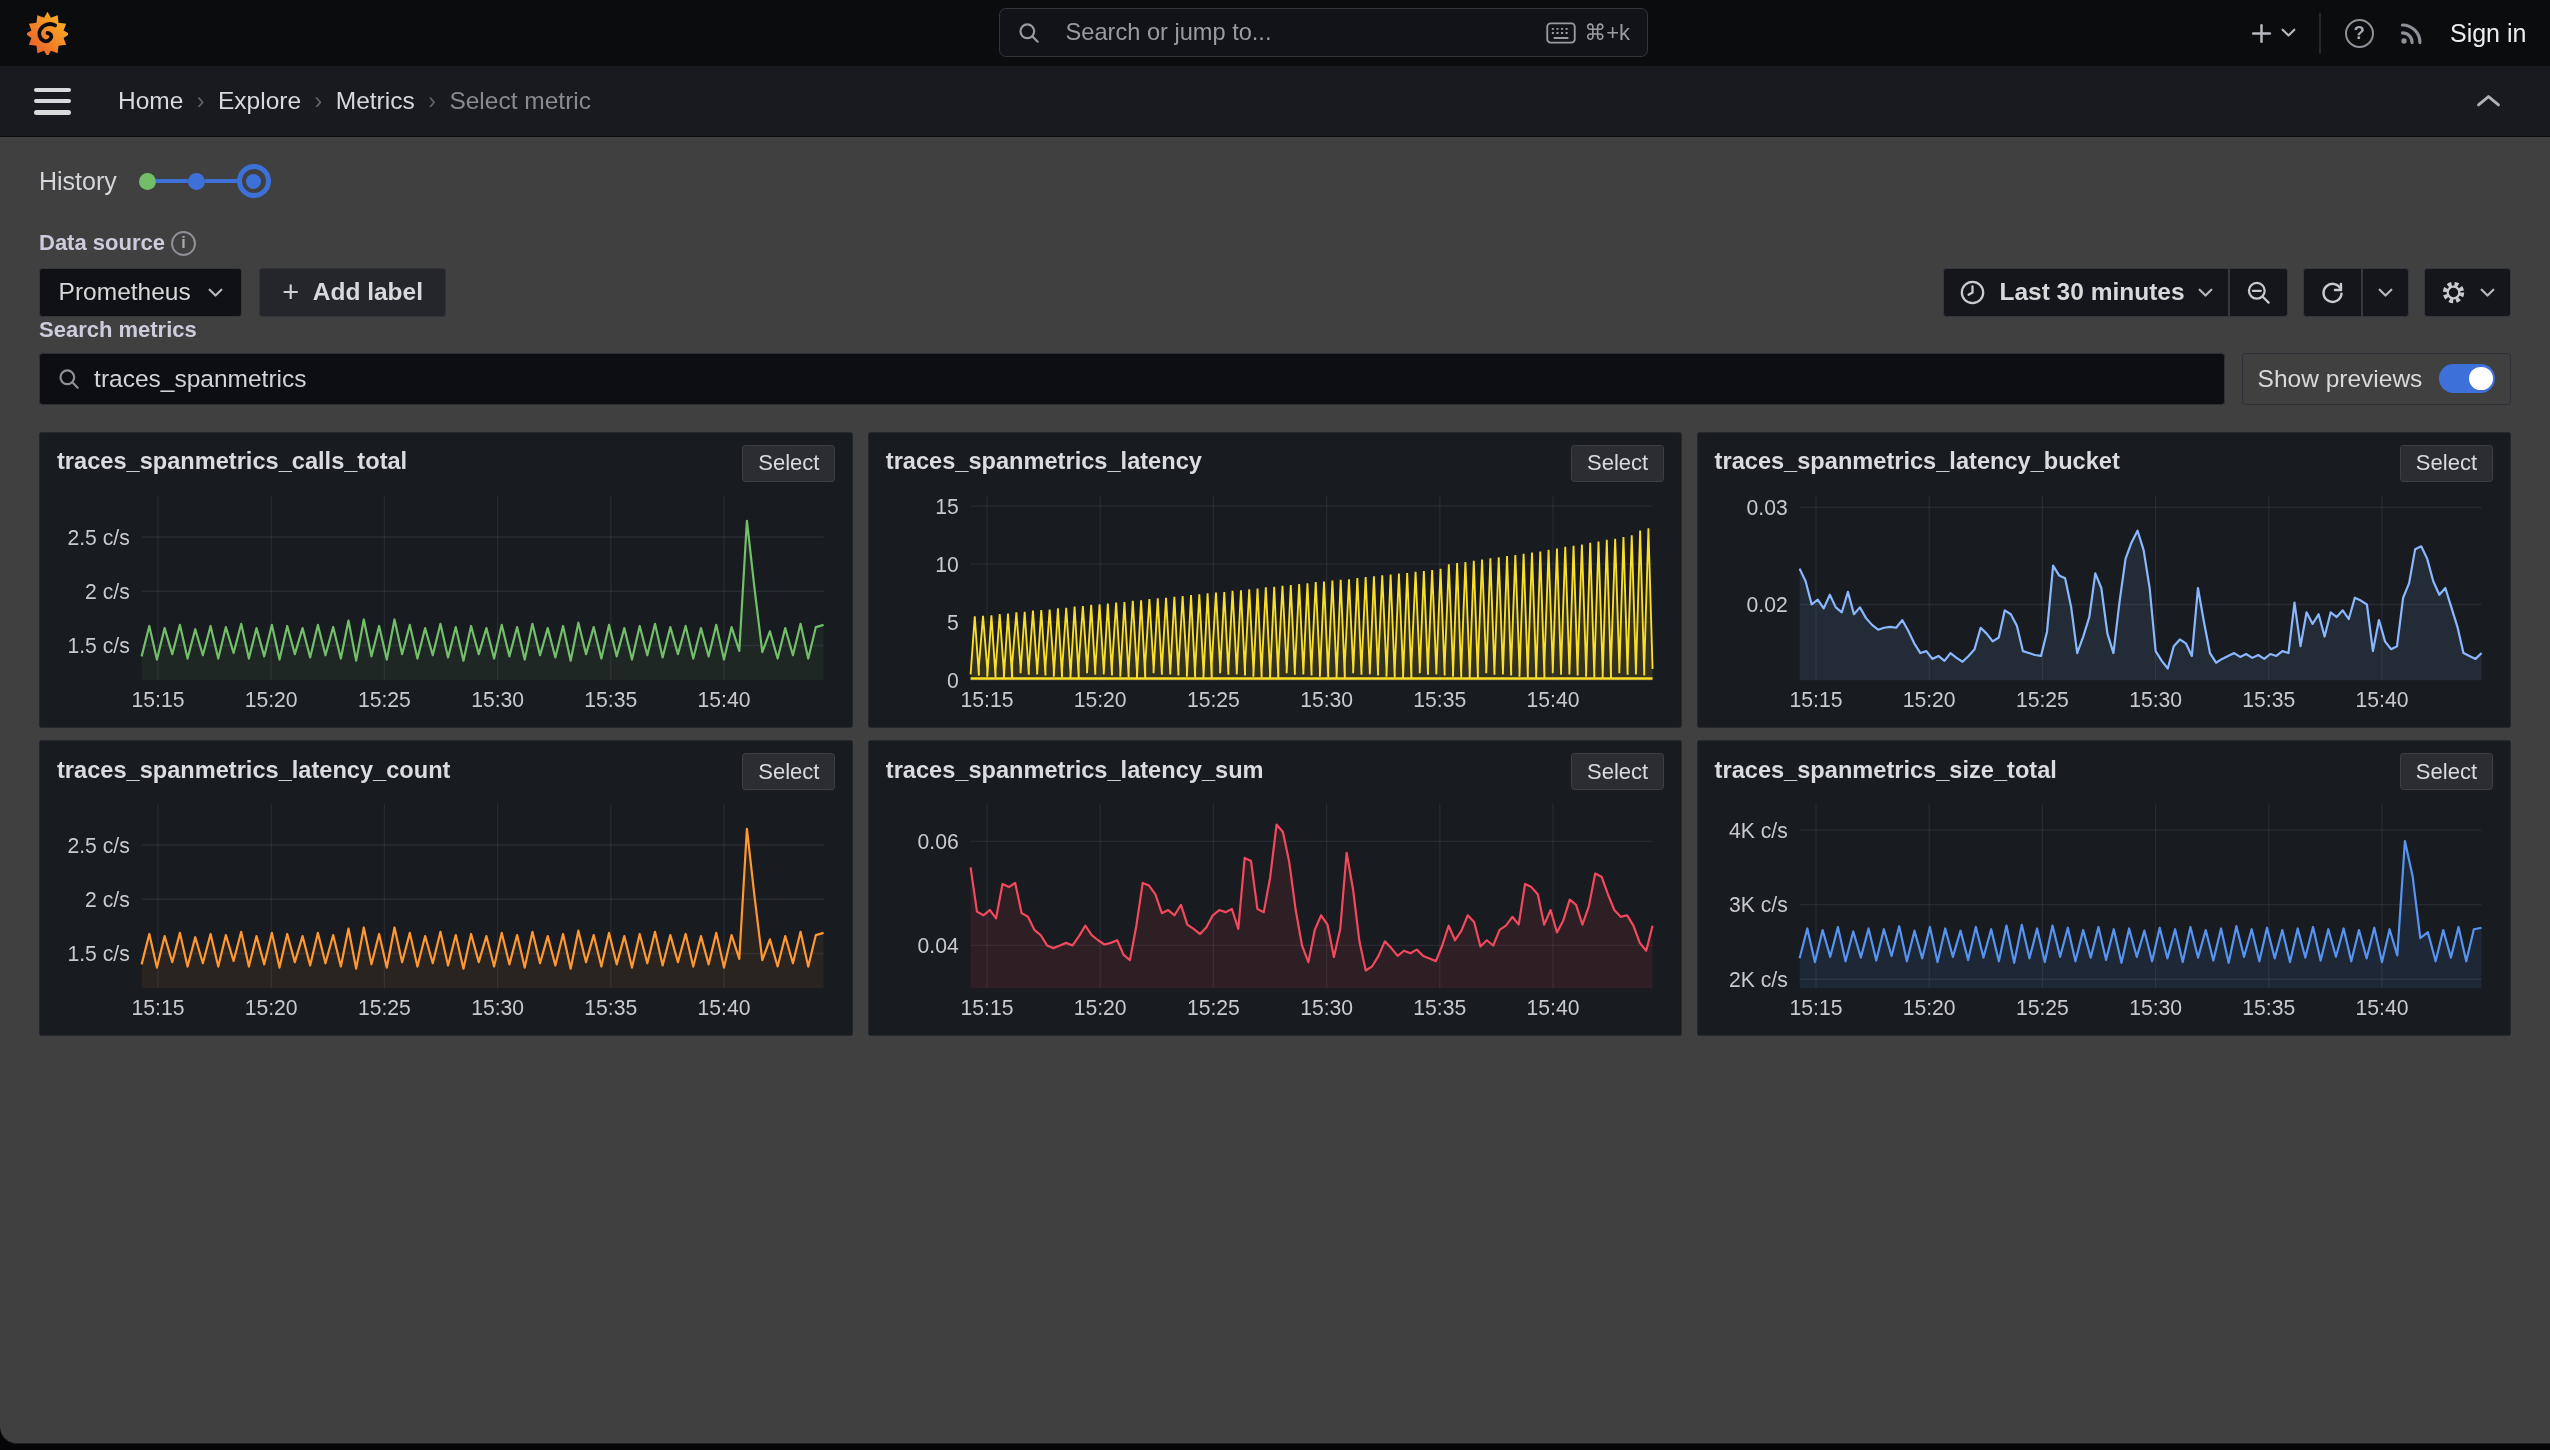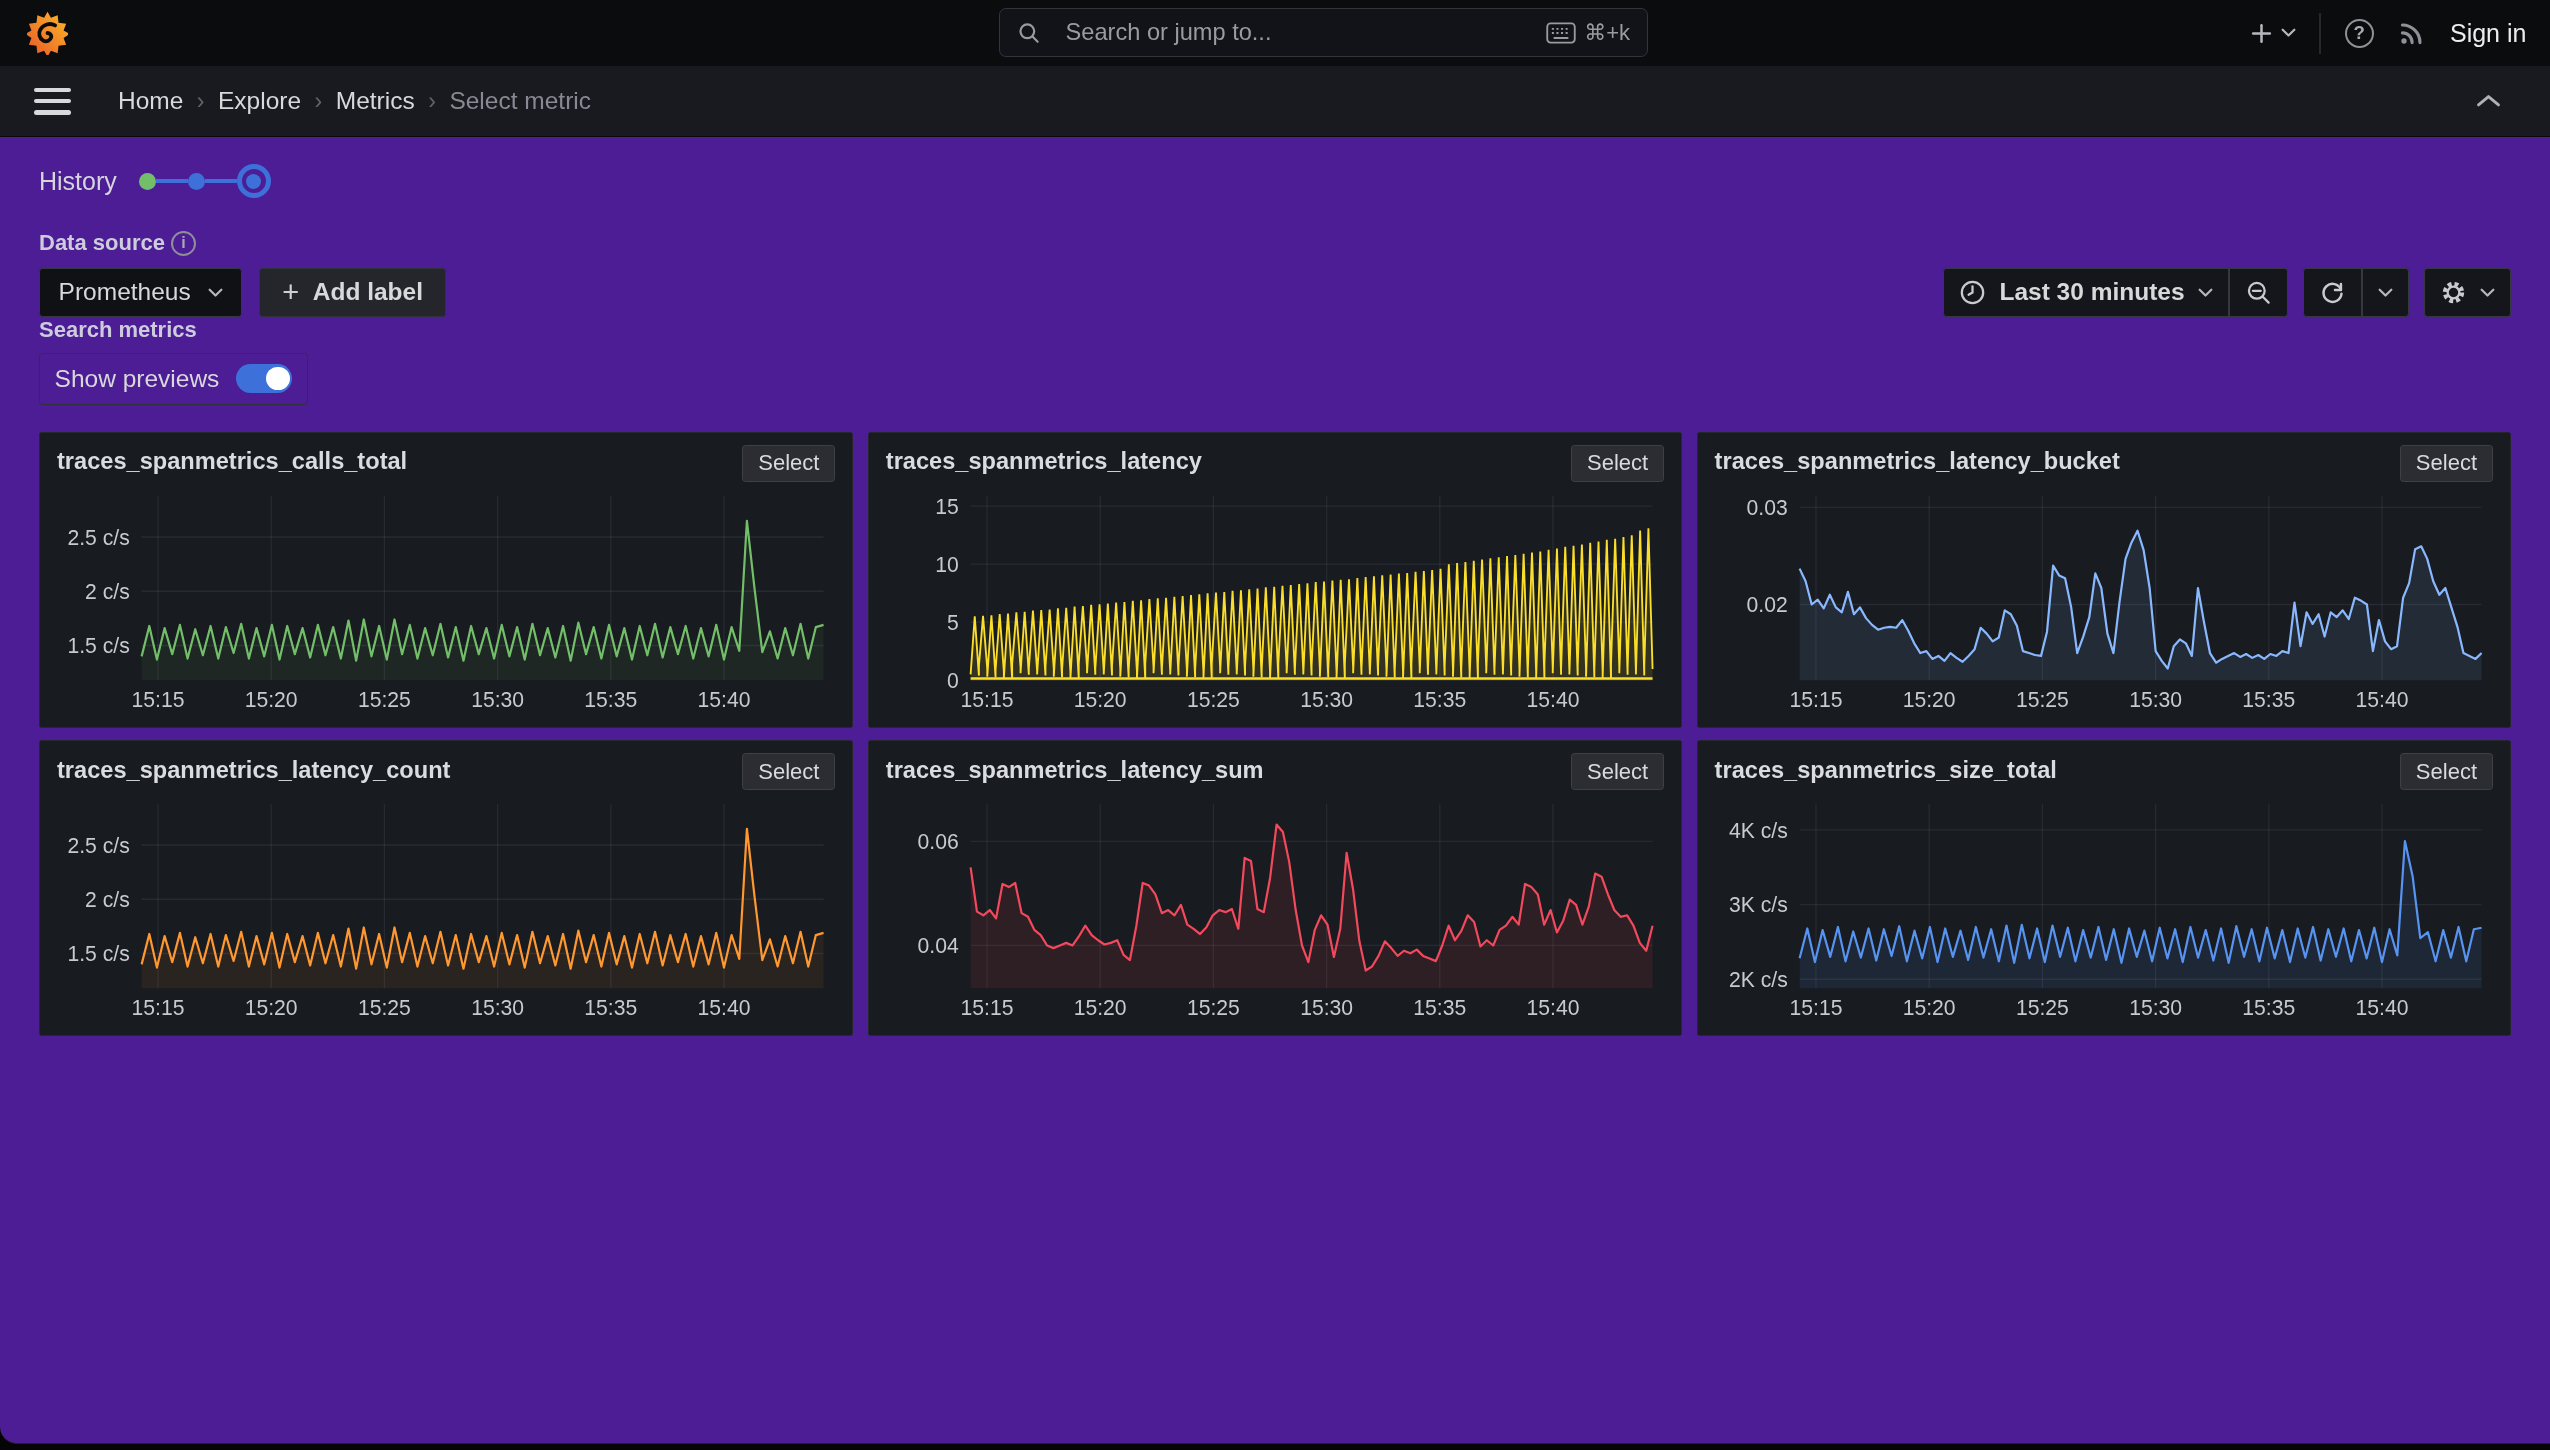--- a/index.html
+++ b/index.html
@@ -22,21 +22,21 @@
   .navbar { height:71px; background:#191a1f; border-bottom:1.7px solid #0a0a0c; display:flex; align-items:center; padding:0 34px; }
   .burger { width:37px; height:27px; display:flex; flex-direction:column; justify-content:space-between; cursor:pointer; }
   .burger div { height:4.2px; background:#d8d9da; border-radius:2.5px; }
   .crumbs { display:flex; align-items:center; gap:13.5px; margin-left:47px; font-size:24.5px; }
   .crumb { color:#d8d9da; cursor:pointer; }
   .crumb.current { color:#888a93; cursor:default; }
   .crumb-sep { color:#62646b; font-size:23px; }
   .collapse { margin-left:auto; margin-right:15px; cursor:pointer; }
 
   
-  .content { background:#4c1d95; height:1307px; padding:0 39px; border-radius:0 0 0 17px; border-bottom:0.8px solid #1f2025; }
+  .content { background:#404040; height:1307px; padding:0 39px; border-radius:0 0 0 17px; border-bottom:0.8px solid #1f2025; }
 
   .history-row { display:flex; align-items:center; gap:22px; padding-top:27px; }
   .history-label { font-size:25px; color:#d5d6db; font-weight:500; }
   .hist-dots { display:flex; align-items:center; cursor:pointer; }
   .dot { width:17px; height:17px; border-radius:50%; }
   .dot.green { background:#73BF69; }
   .dot.blue { background:#3D71D9; }
   .hist-line { width:32px; height:4.2px; background:#3D71D9; }
   .hist-ring { width:34px; height:34px; border:5px solid #3D71D9; border-radius:50%; display:flex; align-items:center; justify-content:center; }
   .hist-ring .core { width:15px; height:15px; border-radius:50%; background:#3D71D9; }
@@ -223,20 +223,27 @@
           <svg width="15" height="9.3" viewBox="0 0 18 11">
             <polyline points="2,2 9,9 16,2" fill="none" stroke="#b6b8bf" stroke-width="2.6" stroke-linecap="round" stroke-linejoin="round"></polyline>
           </svg>
         </div>
       </div>
     </div>
   </div>
 
   <div class="search-label">Search metrics</div>
   <div class="search-row">
+    <div class="metric-input">
+      <svg width="23.6" height="23.6" viewBox="0 0 24 24">
+        <circle cx="10.5" cy="10.5" r="7" fill="none" stroke="#8e9096" stroke-width="2.2"></circle>
+        <line x1="15.8" y1="15.8" x2="21" y2="21" stroke="#8e9096" stroke-width="2.2" stroke-linecap="round"></line>
+      </svg>
+      <span class="val">traces_spanmetrics</span>
+    </div>
     <div class="previews">
       <span>Show previews</span>
       <span class="toggle">
           <span class="knob"></span>
         </span>
     </div>
   </div>
 
   <div class="grid">
 

